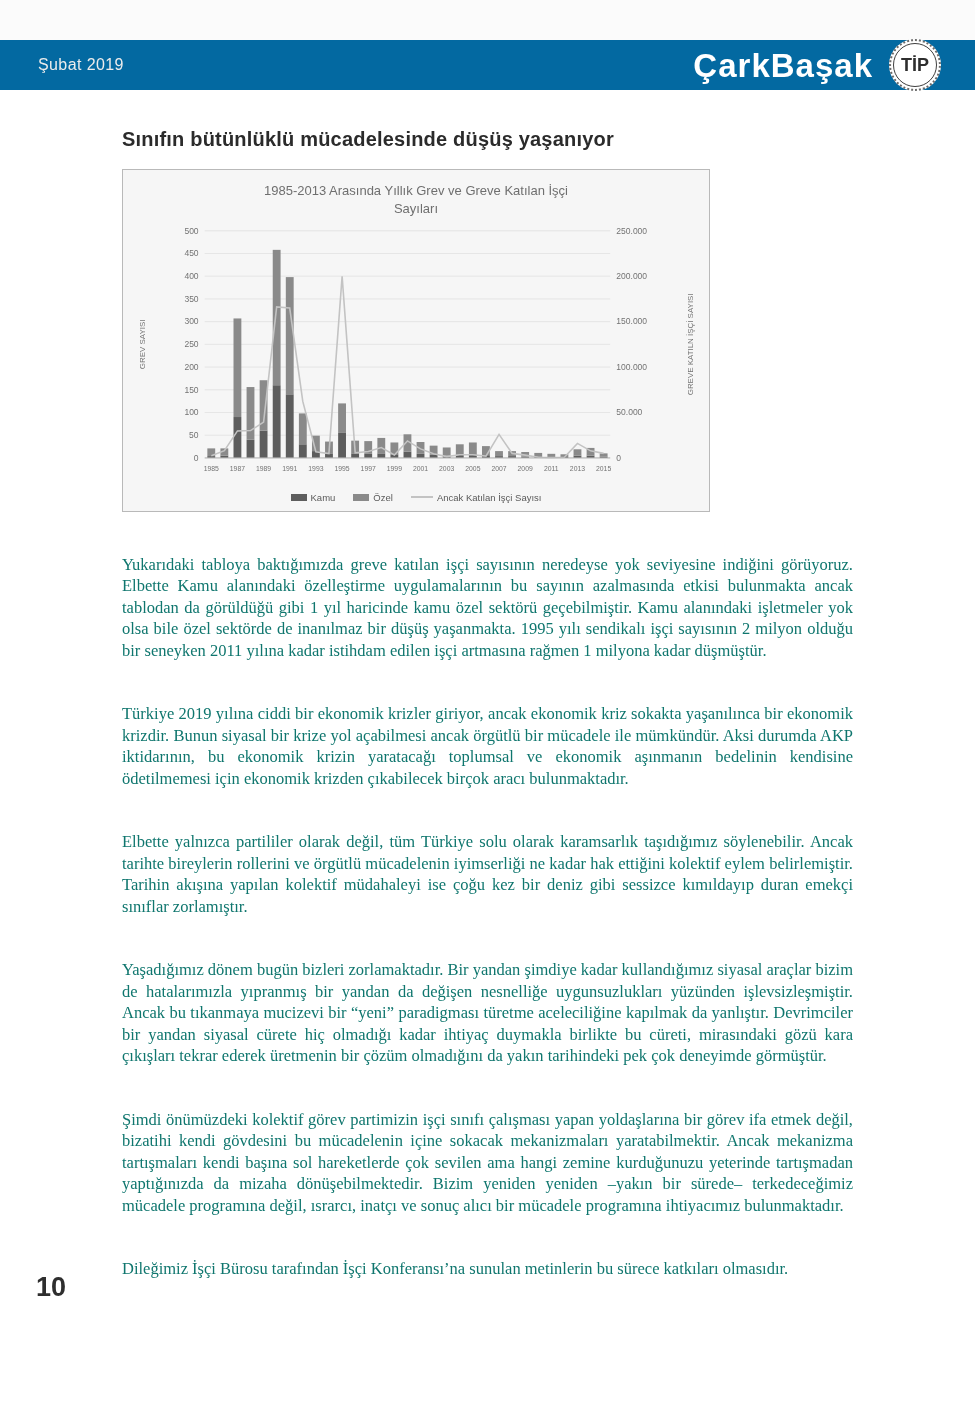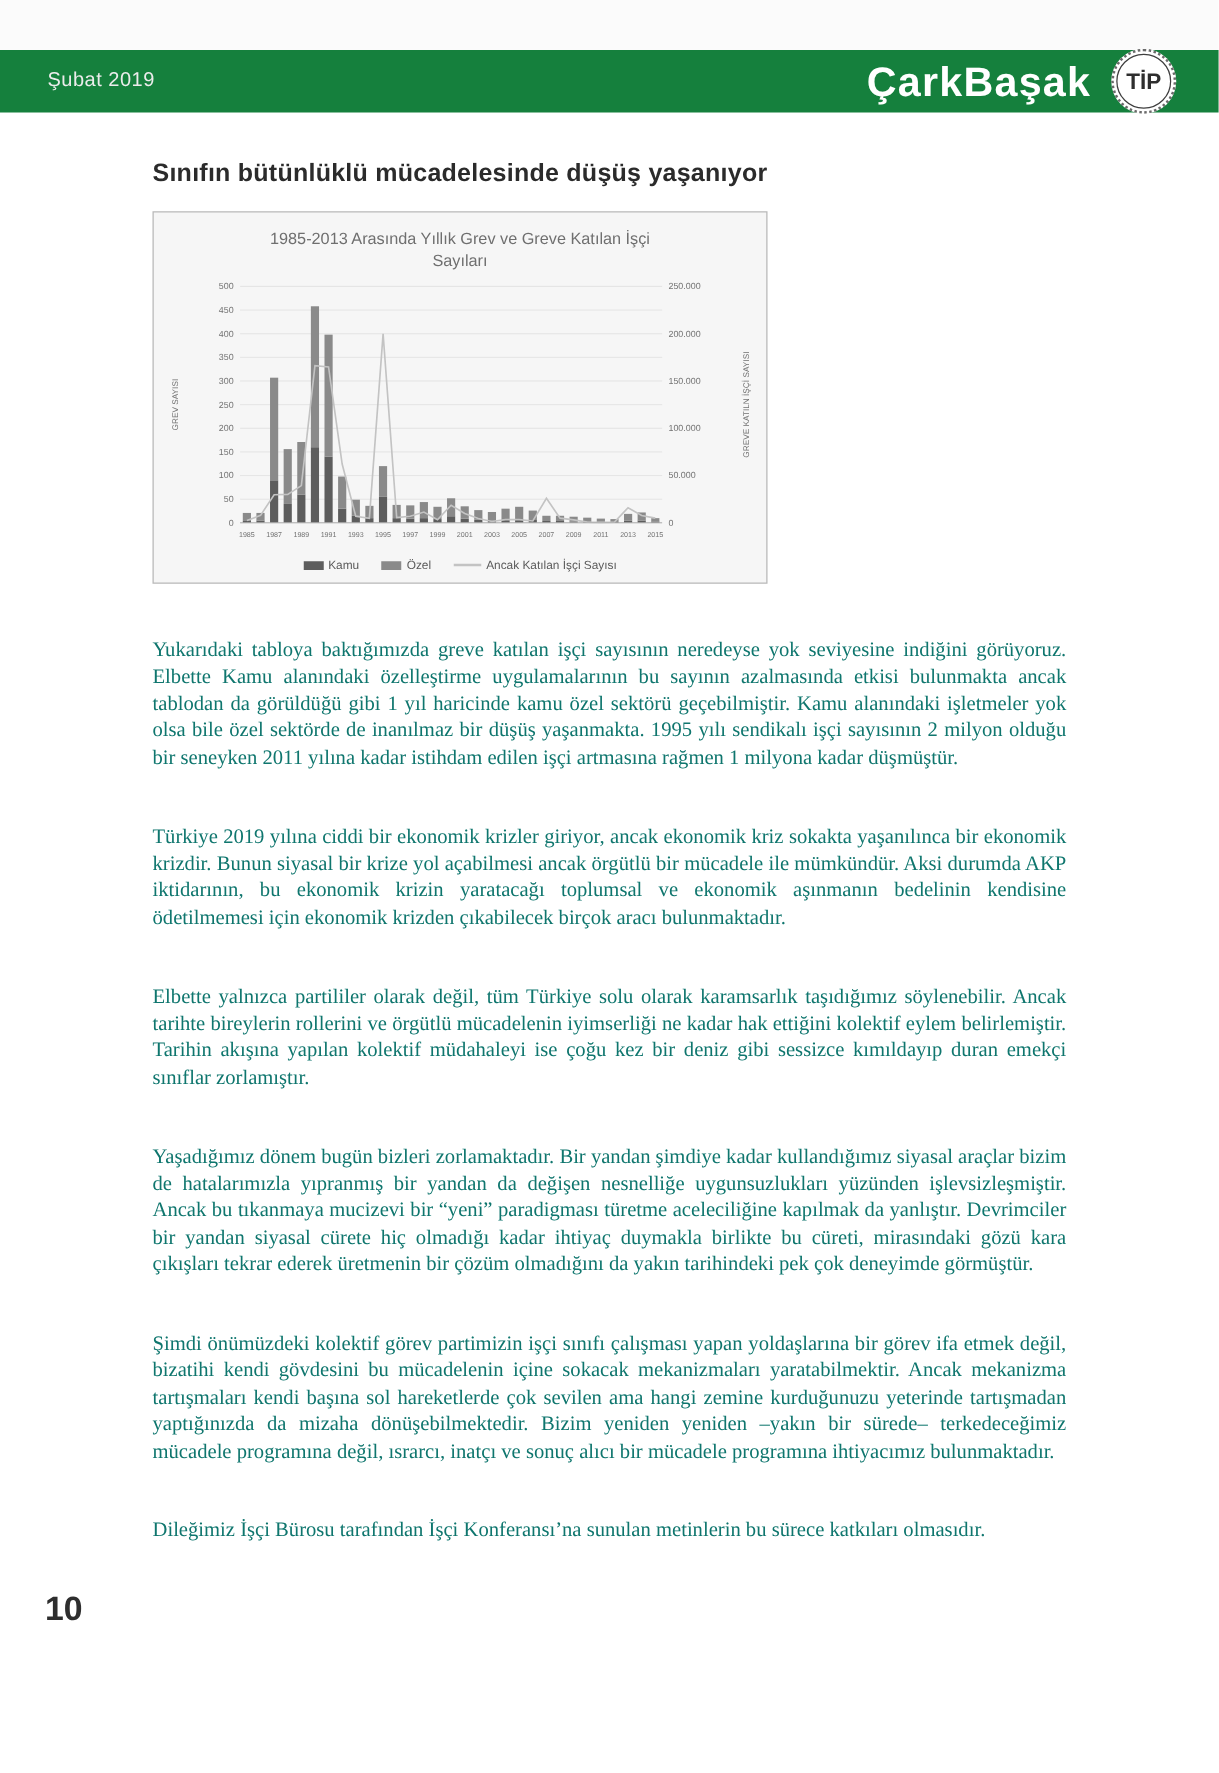--- a/index.html
+++ b/index.html
@@ -2,21 +2,21 @@
 <html lang="tr"><head>
 <meta charset="utf-8">
 <style>
   * { margin:0; padding:0; box-sizing:border-box; }
   body {
     width:975px; height:1418px; position:relative; overflow:hidden;
     background:#ffffff; font-family:"Liberation Serif", serif; color:#262626;
   }
   .topstrip { height:40px; background:#fbfbfb; }
   .topbar {
-    height:50px; background:#15803d; color:#fff;
+    height:50px; background:#0369a1; color:#fff;
     display:flex; align-items:center; justify-content:space-between;
     padding:0 34px 0 38px;
   }
   .issue-date { font-family:"Liberation Sans", sans-serif; font-size:16px; letter-spacing:.4px; color:#ececec; }
   .brand { display:flex; align-items:center; gap:16px; }
   .brand-text { font-family:"Liberation Sans", sans-serif; font-size:33px; letter-spacing:1px; line-height:1; }
   .brand-text .b1 { font-weight:700;margin-left:40px; }
   .brand-text .b2 { font-weight:600; }
   .logo {
     width:52px; height:52px; border-radius:50%; background:#fff; position:relative;
@@ -26,21 +26,21 @@
   .logo::before { content:""; position:absolute; inset:4px; border:1.5px solid #3f3f3f; border-radius:50%; }
   .logo span { position:relative; font-family:"Liberation Sans", sans-serif; font-weight:bold; font-size:18px; color:#2e2e2e; }
 
   main { padding:38px 122px 0 122px; }
   h1 {
     font-family:"Liberation Sans", sans-serif; font-size:20px; font-weight:bold;
     color:#2b2b2b; letter-spacing:.2px; margin-bottom:18px;
   }
 
   .chart-box {
-    width:492px; border:1px solid #b9b9b9; background:#f6f6f6;
+    width:588px; border:1px solid #b9b9b9; background:#f6f6f6;
     padding:12px 6px 6px 6px; margin-bottom:20px;
   }
   .chart-title {
     max-width:350px; margin:0 auto 4px auto; text-align:center;
     font-family:"Liberation Sans", sans-serif; font-size:13px; line-height:1.35; color:#6f6f6f;
   }
   .chart-box svg { width:100%; display:block; }
   .chart-box svg text { font-family:"Liberation Sans", sans-serif; }
   .chart-legend {
     display:flex; justify-content:center; align-items:center; margin-top:2px; padding-bottom:2px;

